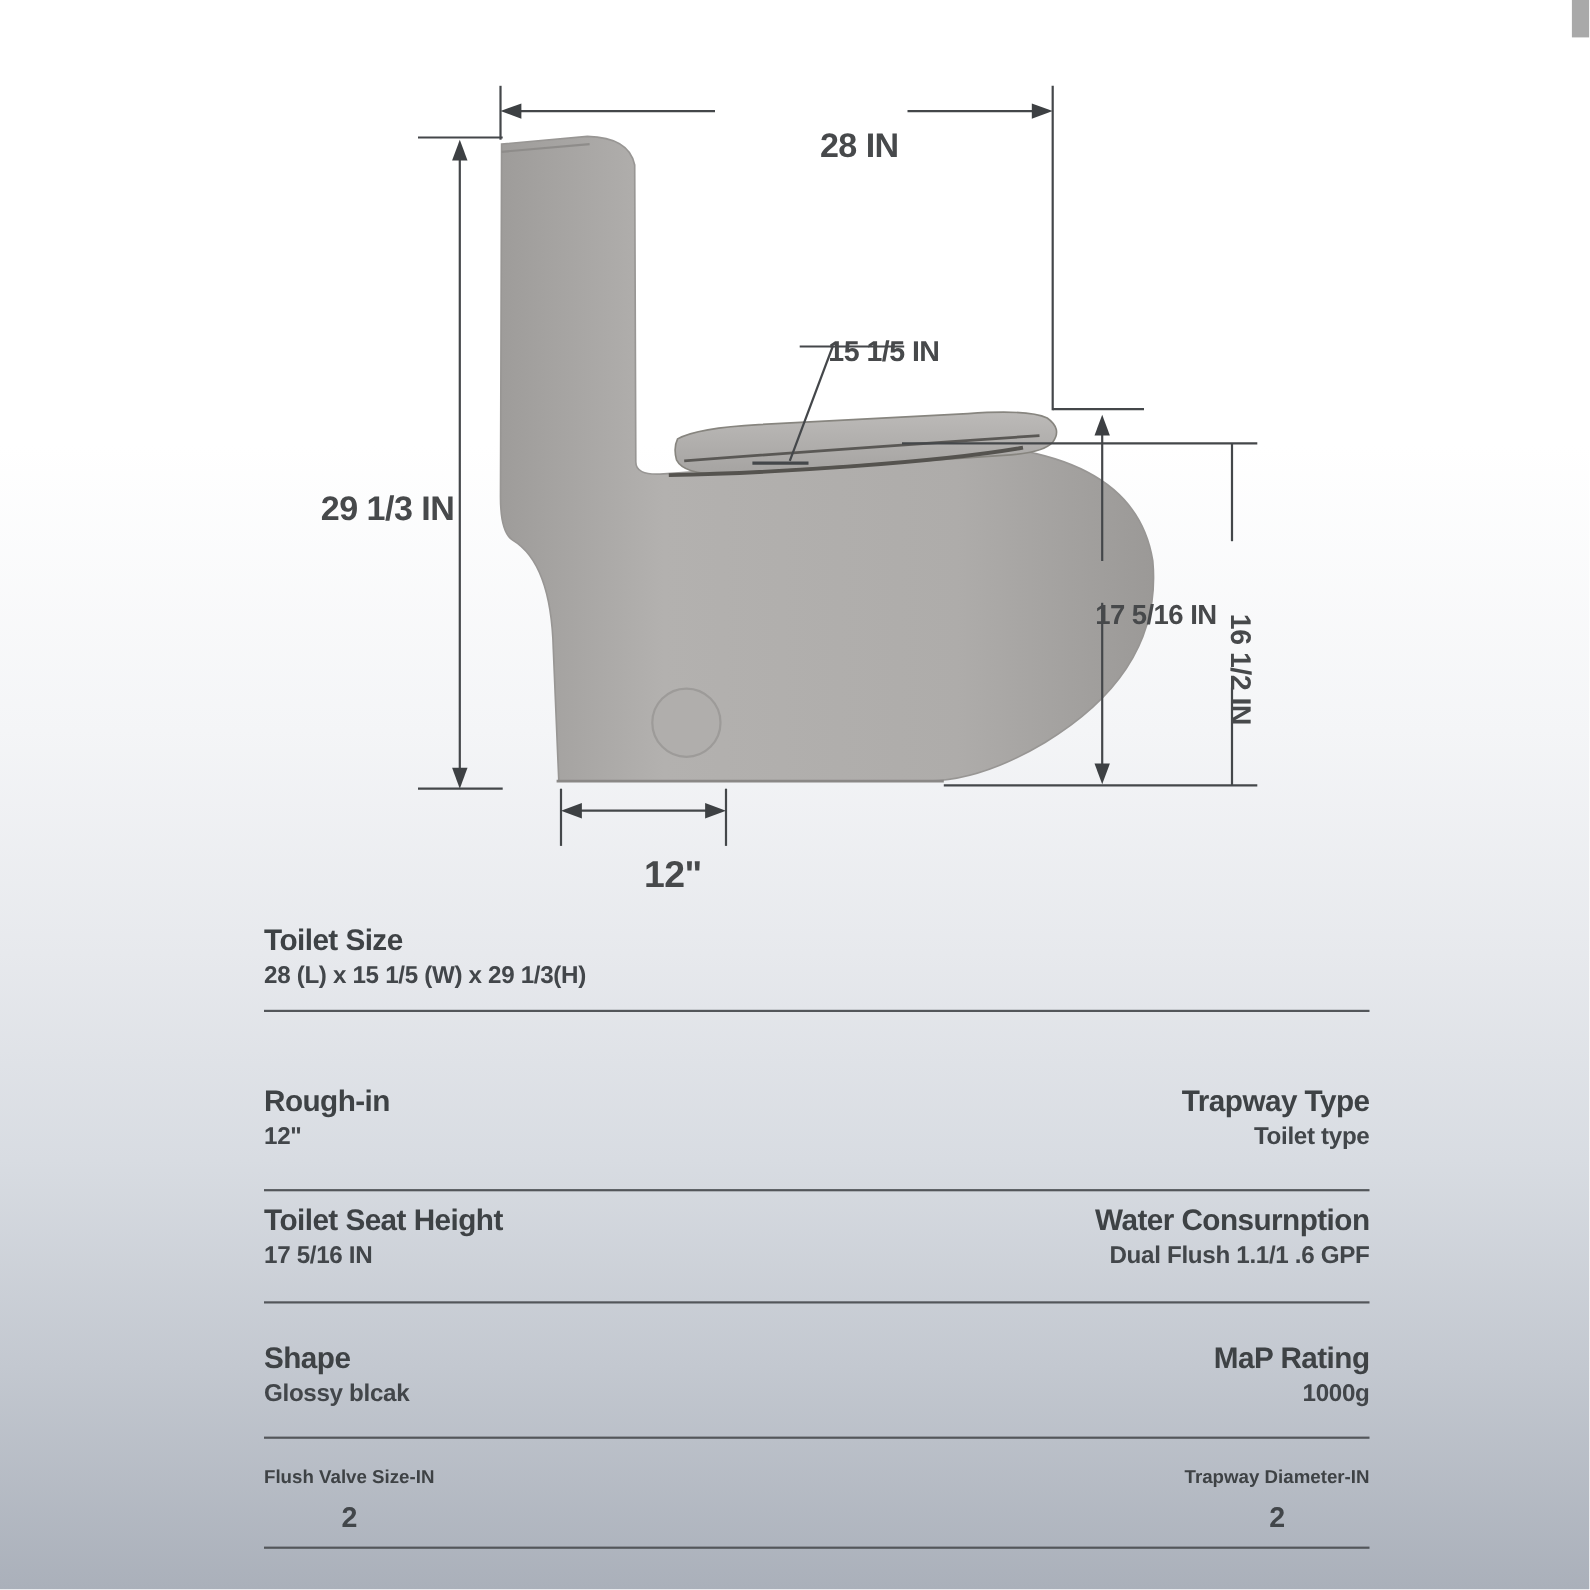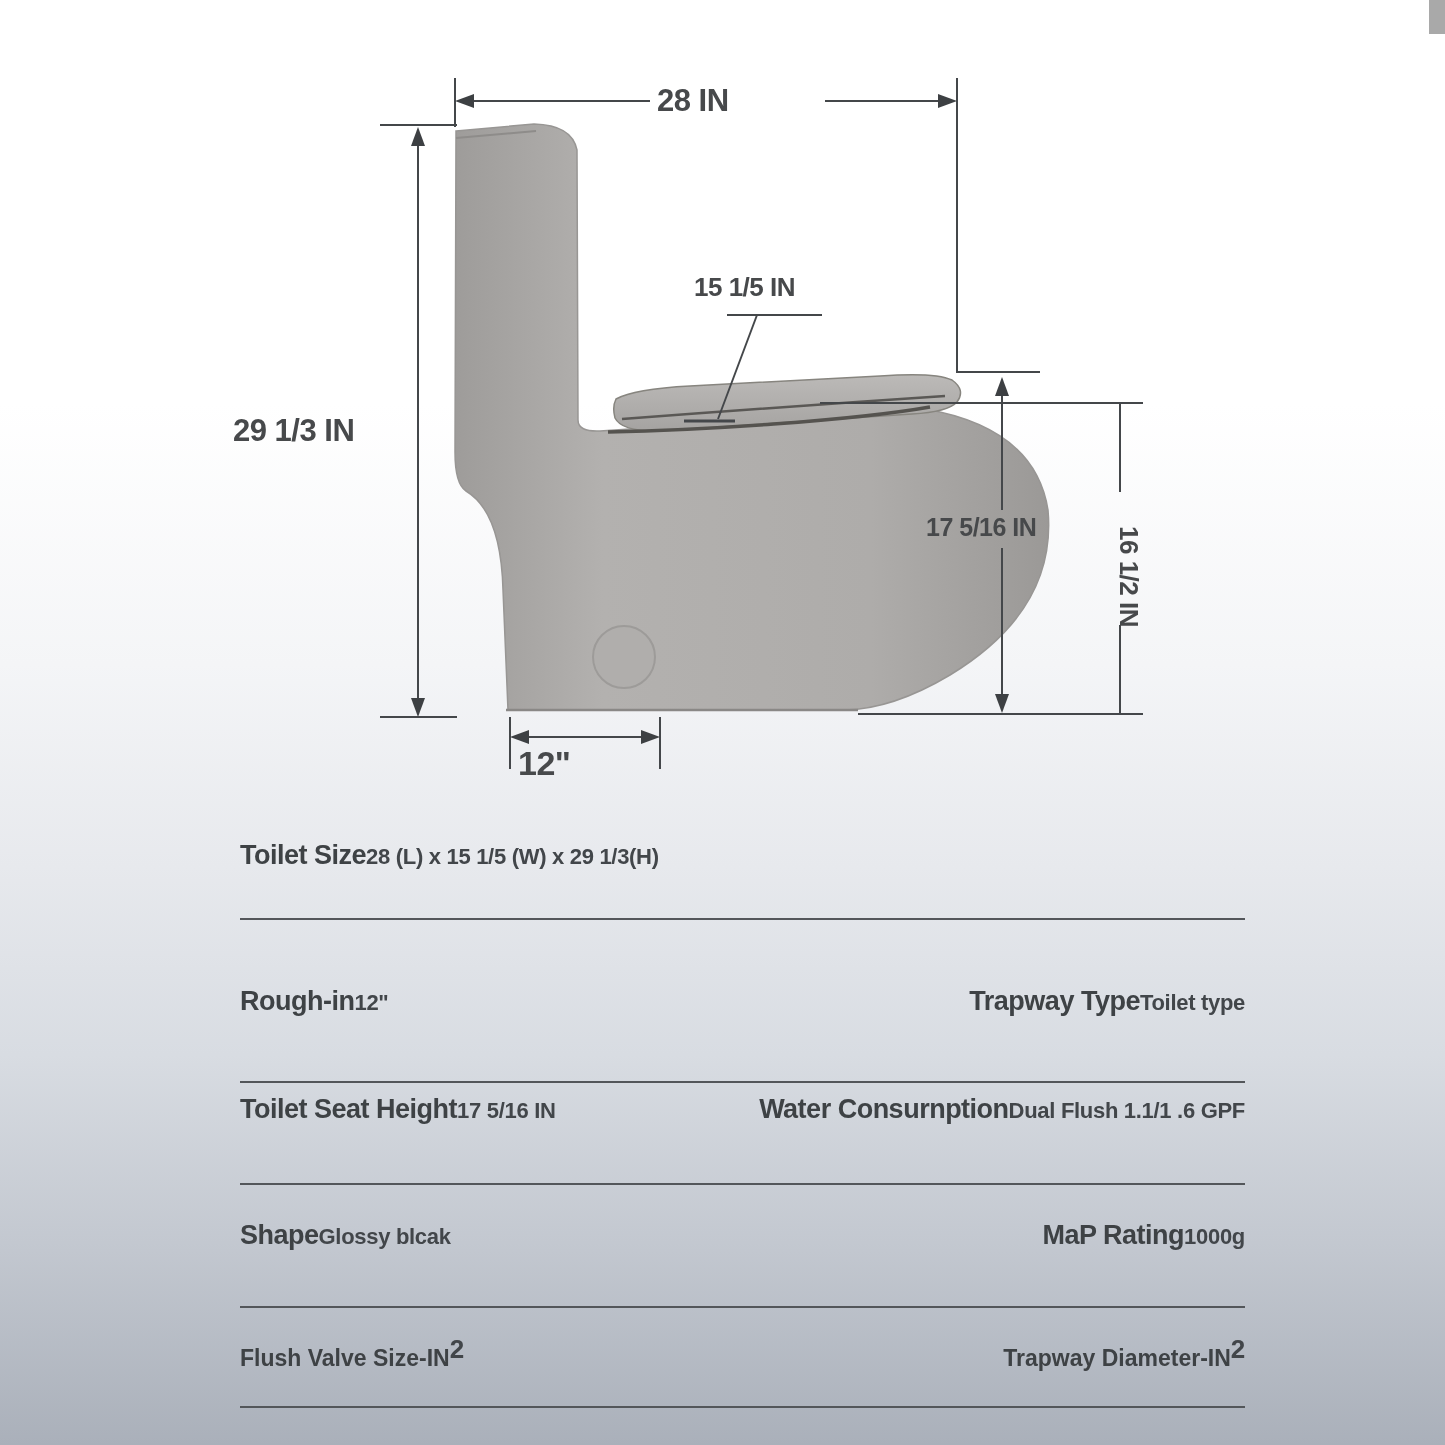--- a/index.html
+++ b/index.html
@@ -5,46 +5,46 @@
   html,body{margin:0;padding:0;}
   body{font-family:"Liberation Sans",sans-serif;}
   #stage{
     position:relative;width:1445px;height:1445px;overflow:hidden;
     background:linear-gradient(180deg,#ffffff 0%,#ffffff 28%,#f4f5f7 46%,#e7e9ed 60%,#d8dce2 73%,#c3c8d0 86%,#aab0ba 100%);
   }
   .corner-block{position:absolute;right:0;top:0;width:16px;height:34px;background:#a9a9a9;}
   svg{position:absolute;left:0;top:0;}
   .dim-label{
     position:absolute;color:#47494b;font-weight:bold;letter-spacing:-0.5px;
-    text-align:left;white-space:nowrap;
+    text-align:right;white-space:nowrap;margin-top:32px;
   }
   .dim-28{left:657px;top:83px;width:160px;font-size:31px;}
   .dim-155{left:694px;top:272px;width:160px;font-size:26px;}
   .dim-293{left:233px;top:413px;width:180px;font-size:31px;}
   .dim-1716{left:926px;top:513px;width:180px;font-size:25px;}
   .dim-1612{
     left:1106px;top:462px;width:44px;height:230px;font-size:26px;
     writing-mode:vertical-rl;display:flex;align-items:center;justify-content:center;
   }
   .dim-12{left:518px;top:744px;width:120px;font-size:34px;}
   
   .spec-table{position:absolute;left:240px;width:1005px;color:#3e4245;}
   .spec-row{position:absolute;left:0;width:100%;border-bottom:2px solid #53565a;
     display:flex;justify-content:space-between;box-sizing:border-box;}
   .row-1{top:840px;height:80px;}
   .row-2{top:978px;height:105px;padding-top:8px;}
   .row-3{top:1082px;height:103px;padding-top:12px;}
   .row-4{top:1208px;height:100px;padding-top:12px;}
   .row-5{top:1312px;height:96px;padding-top:16px;}
-  .cell{display:flex;flex-direction:row;}
+  .cell{display:flex;flex-direction:column;}
   .cell.right{text-align:right;}
   .spec-label{font-size:27px;font-weight:bold;letter-spacing:-0.5px;line-height:30px;}
   .spec-value{font-size:22px;font-weight:bold;letter-spacing:-0.3px;line-height:26px;margin-top:4px;color:#42464a;}
   .row-5 .cell{text-align:center;}
-  .row-5 .spec-label{font-size:23px;font-weight:600;letter-spacing:0;margin-top:15px;}
+  .row-5 .spec-label{font-size:17px;font-weight:600;letter-spacing:0;}
   .row-5 .spec-value{font-size:26px;margin-top:8px;}
 </style>
 </head>
 <body>
 
 <div id="stage">
 
   <div class="corner-block"></div>
 
   <svg width="1445" height="830" viewBox="0 0 1445 830">

